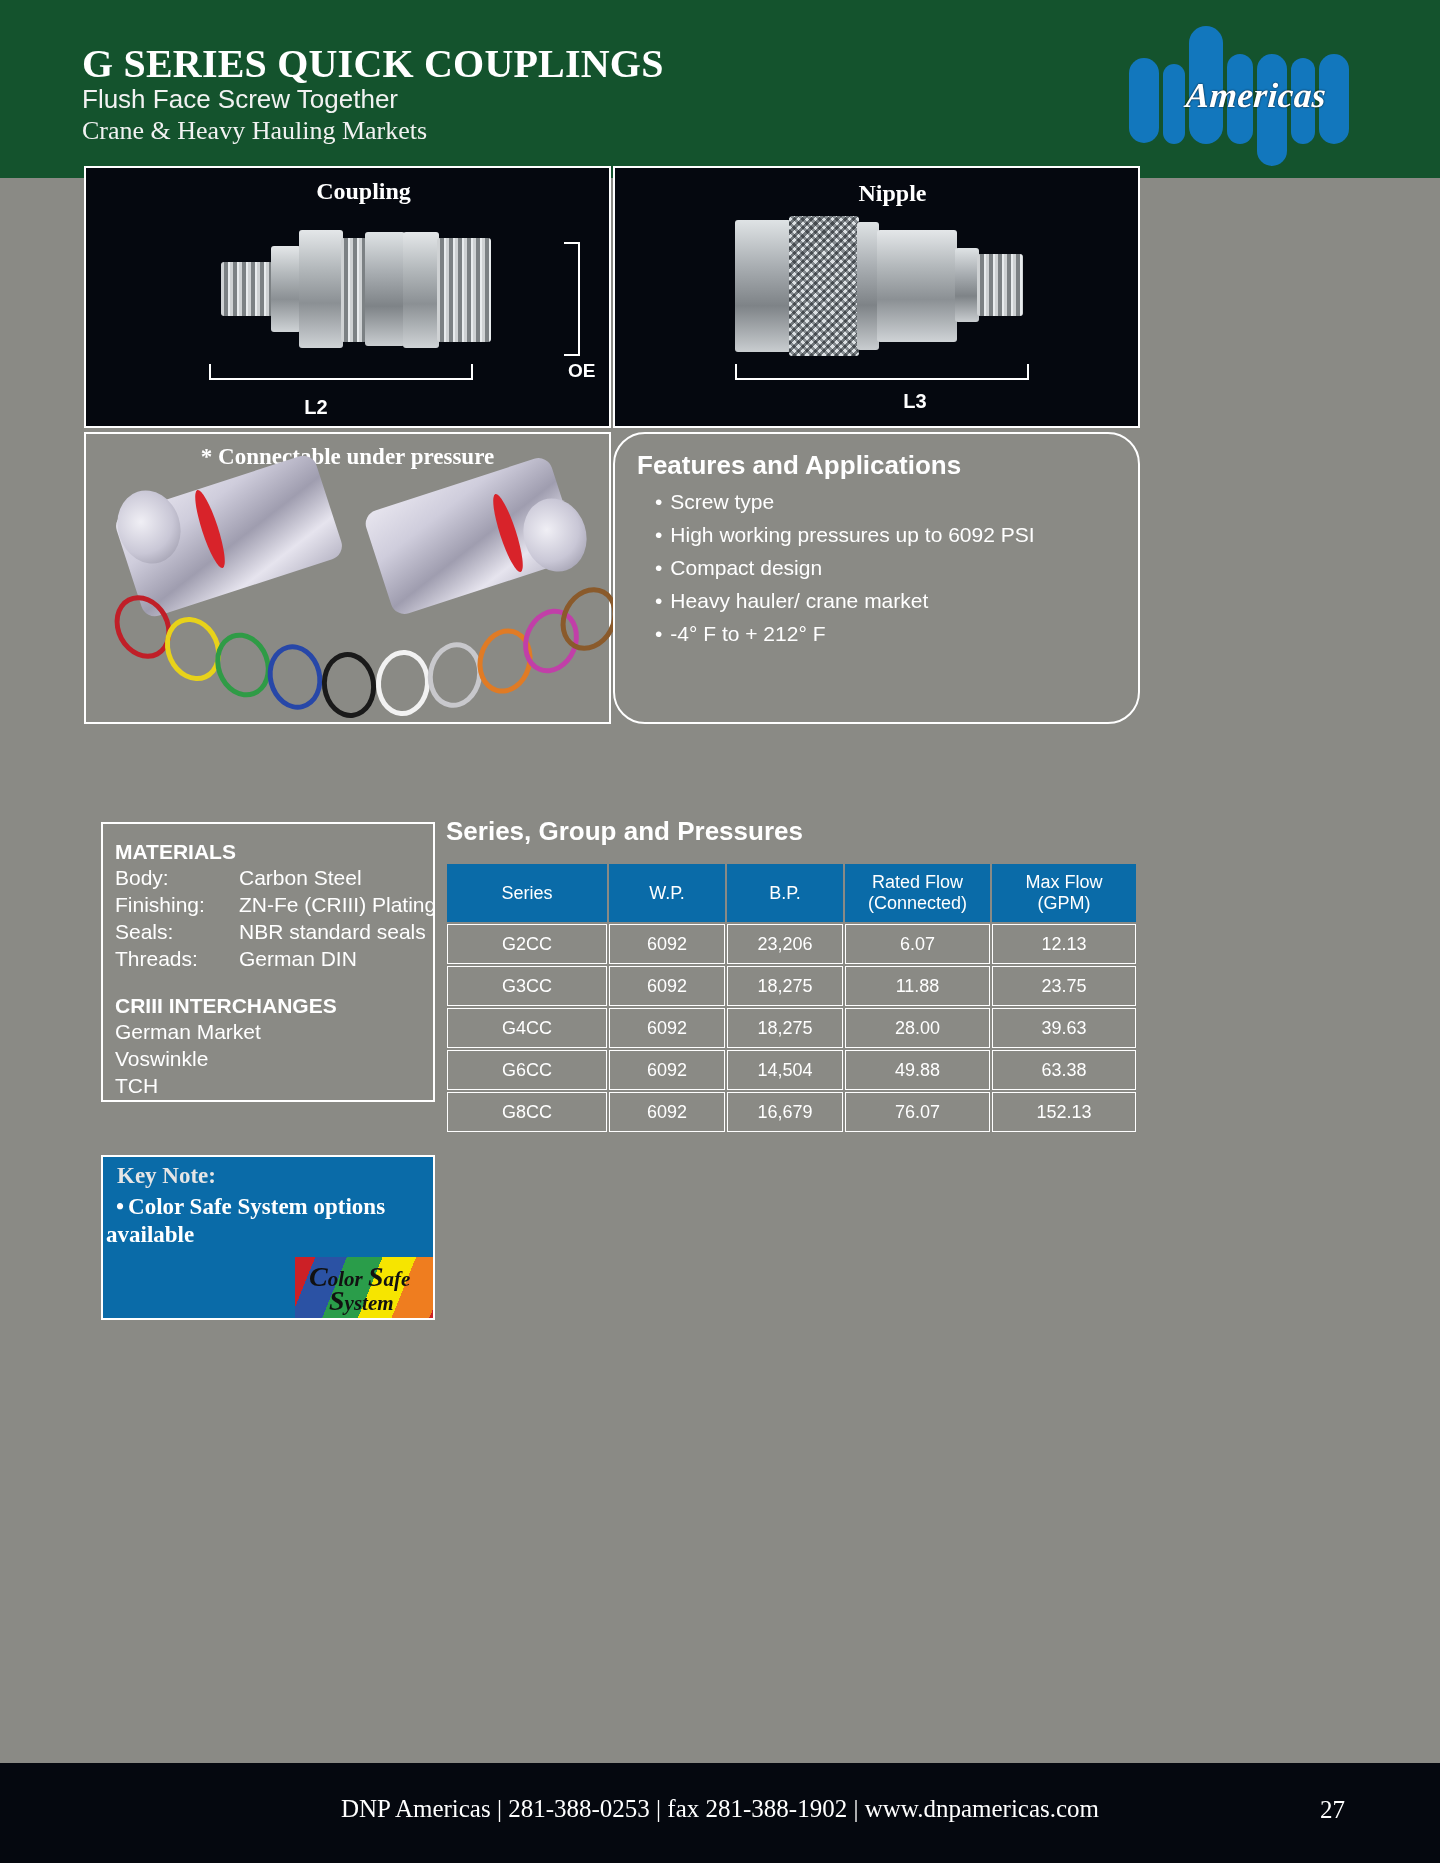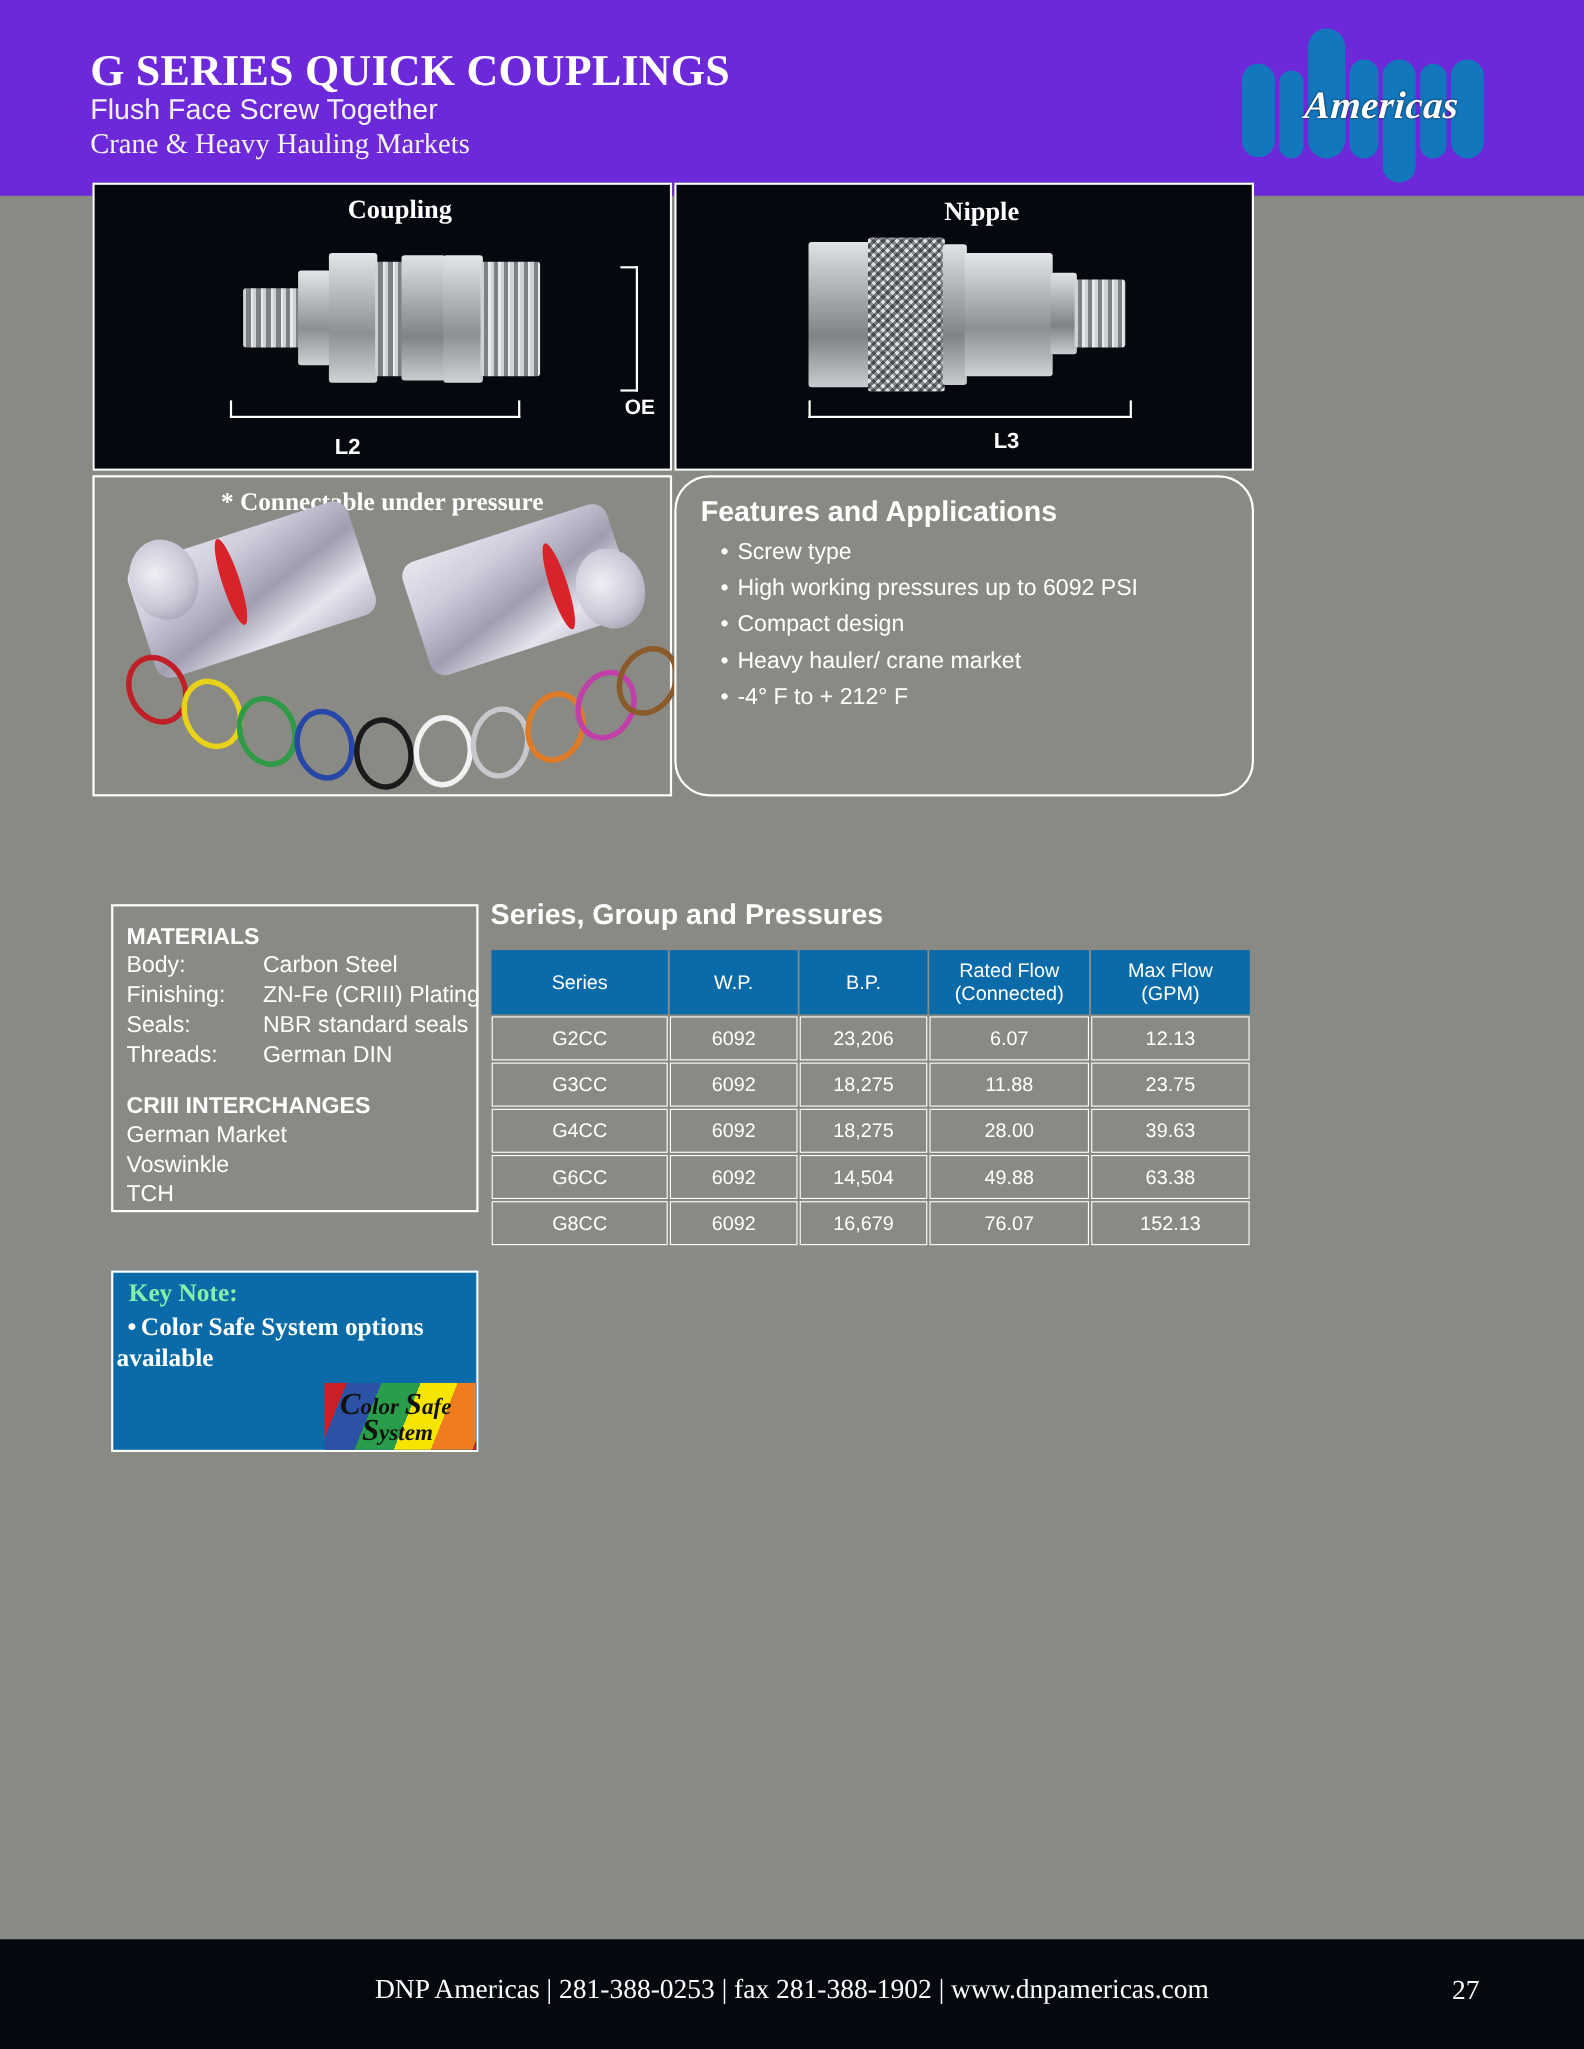--- a/index.html
+++ b/index.html
@@ -5,21 +5,21 @@
   html,body{margin:0;padding:0;}
   body{
     width:1440px;height:1863px;position:relative;overflow:hidden;
     background:#8a8a85;
     font-family:"Liberation Sans", sans-serif;
   }
 
   
   .header{
     position:absolute;left:0;top:0;width:1440px;height:178px;
-    background:#6d28d9;
+    background:#14532d;
   }
   .hdr-title{
     position:absolute;left:82px;top:40px;
     font-family:"Liberation Serif", serif;
     font-weight:bold;font-size:40px;color:#ffffff;letter-spacing:.2px;
     white-space:nowrap;
   }
   .hdr-sub1{
     position:absolute;left:82px;top:84px;
     font-family:Liberation Sans, sans-serif;
@@ -162,21 +162,21 @@
   table.sgp th{border:1px solid #0a6ba8;}
 
   
   .keynote{
     position:absolute;left:101px;top:1155px;width:334px;height:165px;
     box-sizing:border-box;border:2px solid #ffffff;background:#0a6ba8;
     overflow:hidden;
   }
   .kn-h{
     position:absolute;left:14px;top:6px;
-    font-family:"Liberation Serif", serif;font-weight:bold;font-size:23px;color:#86efac;
+    font-family:"Liberation Serif", serif;font-weight:bold;font-size:23px;color:#e5e5e5;
   }
   .kn-b{
     position:absolute;left:3px;top:36px;width:320px;
     font-family:"Liberation Serif", serif;font-weight:bold;font-size:23px;color:#ffffff;
     line-height:1.2;
   }
   .kn-b .dot{margin-left:10px;margin-right:4px;}
   .css-logo{
     position:absolute;left:192px;top:100px;width:140px;height:62px;
     overflow:hidden;background:#0a6ba8;

